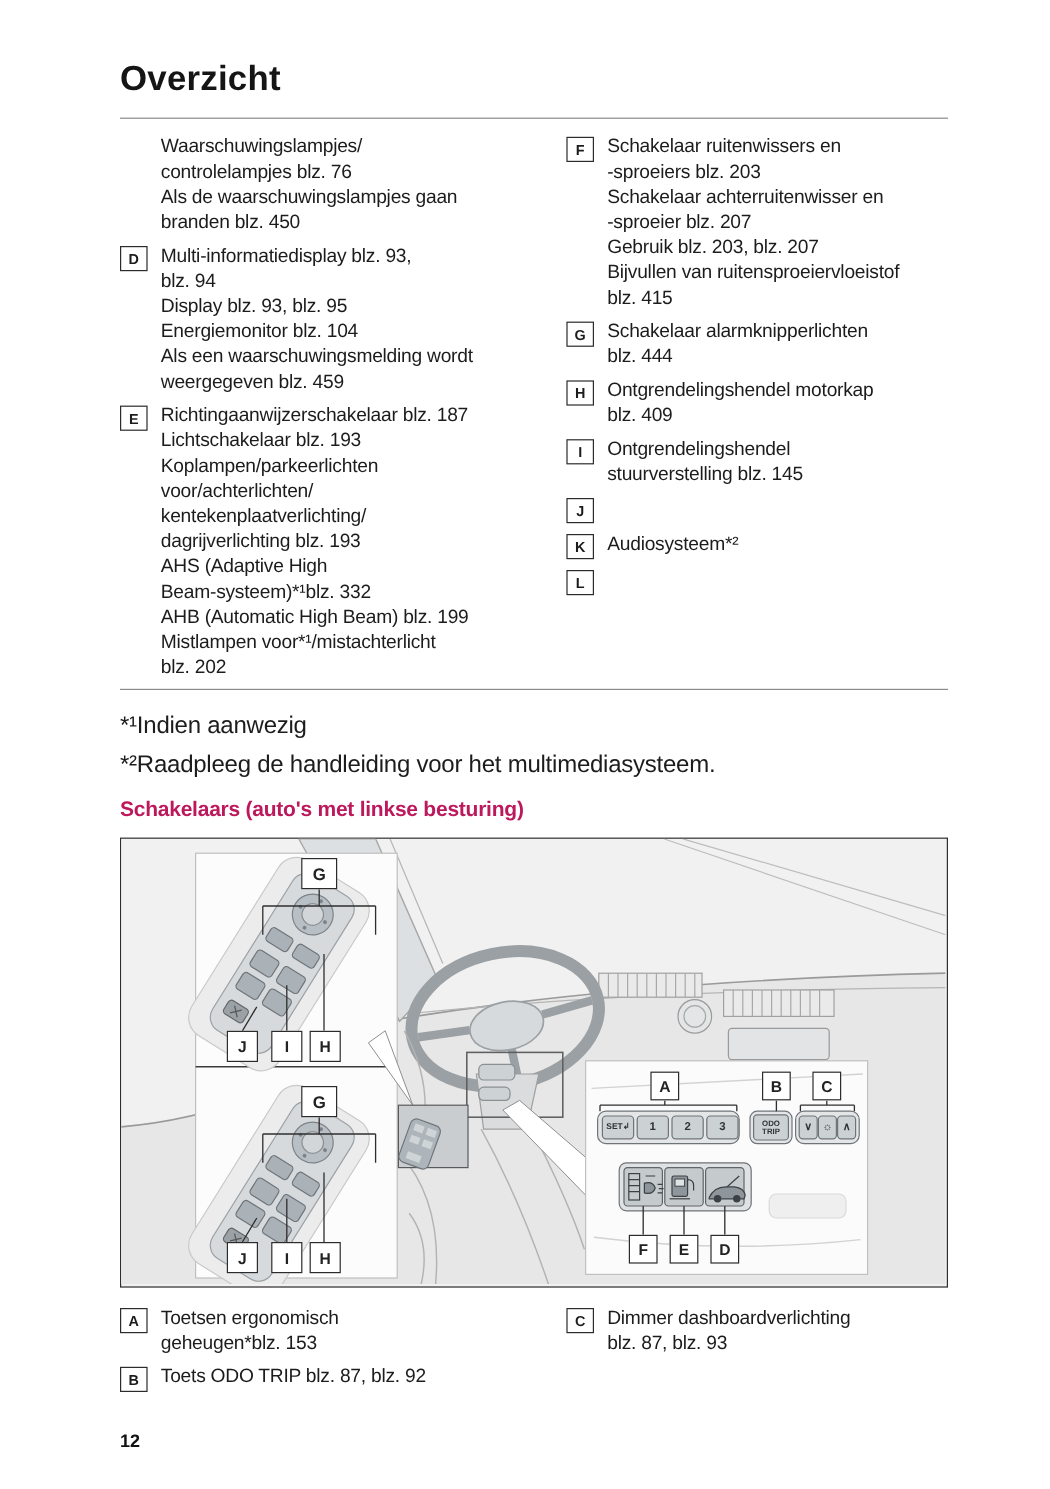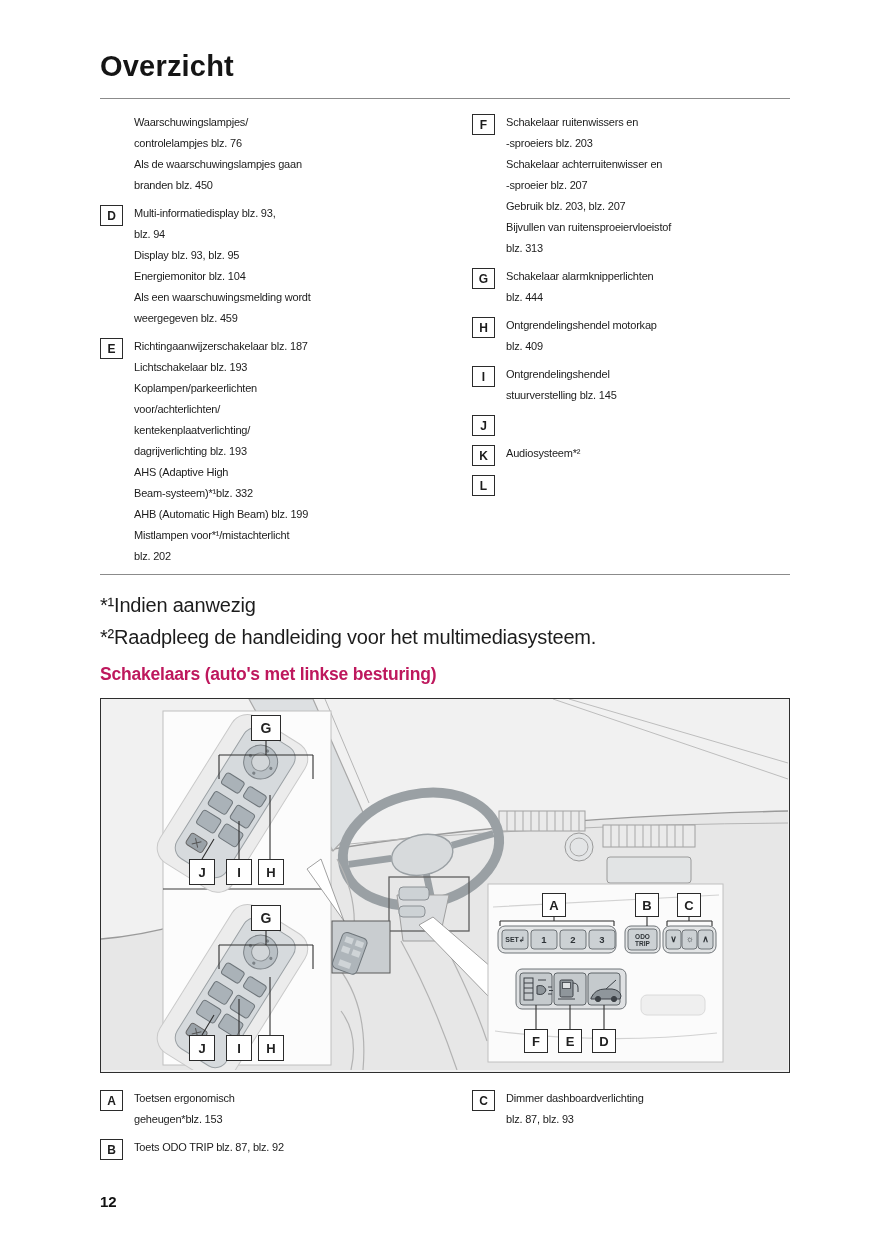--- a/index.html
+++ b/index.html
@@ -8,21 +8,21 @@
   .title{font-size:29px;font-weight:700;letter-spacing:.2px;margin:0 0 15px 0;color:#151515;}
   .rule{border:none;border-top:1.3px solid #8b8b8b;margin:0;}
   .index{display:flex;margin-top:13px;}
   .col-left{width:372px;flex:0 0 auto;}
   .col-right{width:318px;flex:0 0 auto;}
   .item{display:flex;margin-bottom:7px;}
   .letterbox{flex:0 0 auto;width:21px;height:19px;border:1.5px solid #2b2b2b;margin-right:11px;margin-top:2px;
     display:flex;align-items:center;justify-content:center;font-size:12px;font-weight:700;background:#fff;}
   .letterbox.hidden{visibility:hidden;}
   .lines{min-width:0;}
-  .line{font-size:11px;line-height:21px;letter-spacing:-.2px;white-space:nowrap;}
+  .line{font-size:16px;line-height:21px;letter-spacing:-.2px;white-space:nowrap;}
   .footnotes{margin-top:20px;}
   .footnote{font-size:20px;line-height:21px;margin-bottom:11px;letter-spacing:-.2px;}
   .section-heading{font-size:17.5px;font-weight:700;margin:16px 0 13px 0;letter-spacing:-.2px;color:#be185d;}
   .figure{position:relative;box-sizing:border-box;width:690px;height:375px;border:1.6px solid #2e2e2e;background:#f1f1f1;margin-top:6px;}
   .figure svg{position:absolute;left:0;top:0;}
   .flabel{position:absolute;box-sizing:border-box;background:#fff;border:1.3px solid #2b2b2b;
     display:flex;align-items:center;justify-content:center;font-size:13px;font-weight:600;color:#222;z-index:3;}
   .flabel.big{font-size:14px;}
   .fbtn{position:absolute;display:flex;align-items:center;justify-content:center;
     color:#2e3337;font-weight:700;z-index:2;line-height:1;}
@@ -84,21 +84,21 @@
     <div class="col-right">
       <div class="item">
         <span class="letterbox">F</span>
         <div class="lines">
           <div class="line">Schakelaar ruitenwissers en</div>
           <div class="line">-sproeiers blz. 203</div>
           <div class="line">Schakelaar achterruitenwisser en</div>
           <div class="line">-sproeier blz. 207</div>
           <div class="line">Gebruik blz. 203, blz. 207</div>
           <div class="line">Bijvullen van ruitensproeiervloeistof</div>
-          <div class="line">blz. 313</div>
+          <div class="line">blz. 415</div>
         </div>
       </div>
       <div class="item">
         <span class="letterbox">G</span>
         <div class="lines">
           <div class="line">Schakelaar alarmknipperlichten</div>
           <div class="line">blz. 444</div>
         </div>
       </div>
       <div class="item">

